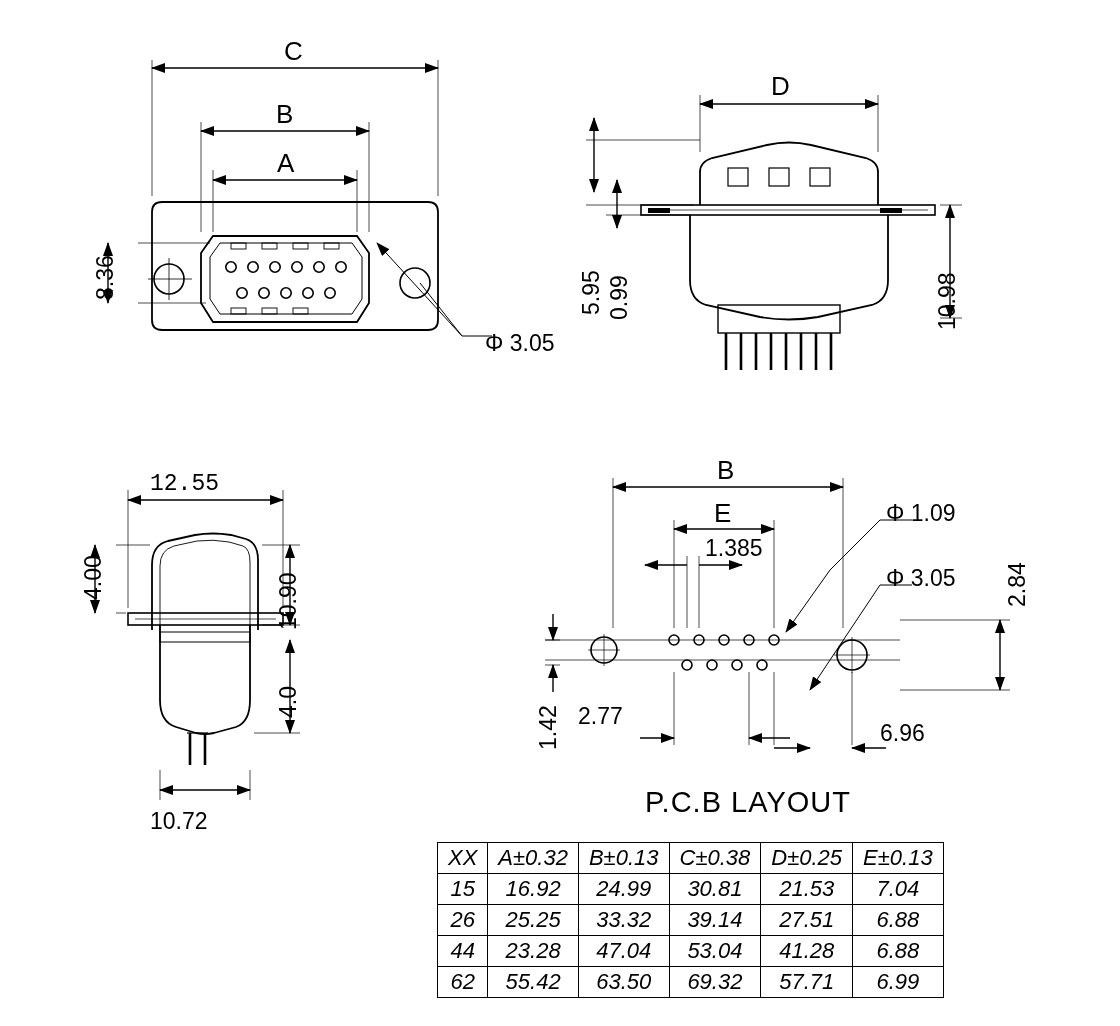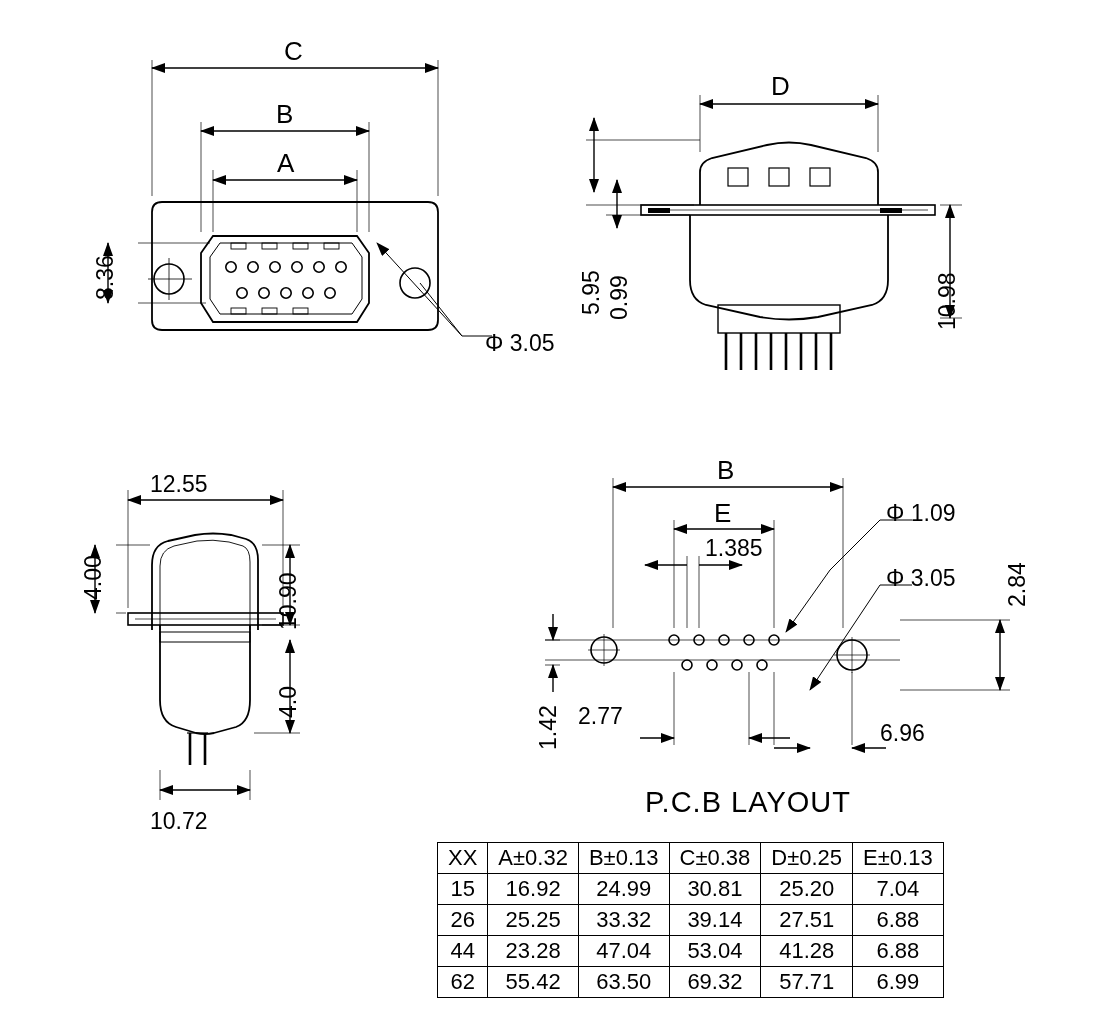--- a/index.html
+++ b/index.html
@@ -42,20 +42,21 @@
     position: absolute;
     border-collapse: collapse;
     font-family: "Liberation Sans", sans-serif;
     font-size: 22px;
   }
   .tbl td, .tbl th {
     border: 1.5px solid #000;
     padding: 2px 10px;
     text-align: center;
     font-weight: normal;
+    font-style: italic;
   }
   .tbl th { font-weight: normal; }
   .pcb-title {
     position: absolute;
     font-size: 29px;
     letter-spacing: 1px;
   }
 </style>
 </head>
 <body>
@@ -287,21 +288,21 @@
   <div class="lbl big" style="left:276px; top:101px;">B</div>
   <div class="lbl big" style="left:277px; top:150px;">A</div>
   <div class="lbl vert" style="left:94px; top:300px;">8.36</div>
   <div class="lbl" style="left:485px; top:332px;">Φ 3.05</div>
 
   <div class="lbl big" style="left:771px; top:73px;">D</div>
   <div class="lbl vert" style="left:580px; top:315px;">5.95</div>
   <div class="lbl vert" style="left:608px; top:320px;">0.99</div>
   <div class="lbl vert" style="left:936px; top:330px;">10.98</div>
 
-  <div class="lbl" style="left:150px; top:473px;">12.55</div>
+  <div class="lbl" style="left:150px; top:473px;font-family:Liberation Mono, monospace;">12.55</div>
   <div class="lbl vert" style="left:82px; top:600px;">4.00</div>
   <div class="lbl vert" style="left:277px; top:630px;">10.90</div>
   <div class="lbl vert" style="left:277px; top:718px;">4.0</div>
   <div class="lbl" style="left:150px; top:798px;margin-top:12px;">10.72</div>
 
   <div class="lbl big" style="left:717px; top:457px;">B</div>
   <div class="lbl big" style="left:714px; top:500px;">E</div>
   <div class="lbl" style="left:705px; top:537px;text-align:right;">1.385</div>
   <div class="lbl" style="left:886px; top:502px;">Φ 1.09</div>
   <div class="lbl" style="left:886px; top:567px;">Φ 3.05</div>
@@ -321,21 +322,21 @@
         <th>D±0.25</th>
         <th>E±0.13</th>
       </tr>
     </thead>
     <tbody>
       <tr>
         <td>15</td>
         <td>16.92</td>
         <td>24.99</td>
         <td>30.81</td>
-        <td>25.20</td>
+        <td>21.53</td>
         <td>7.04</td>
       </tr>
       <tr>
         <td>26</td>
         <td>25.25</td>
         <td>33.32</td>
         <td>39.14</td>
         <td>27.51</td>
         <td>6.88</td>
       </tr>

